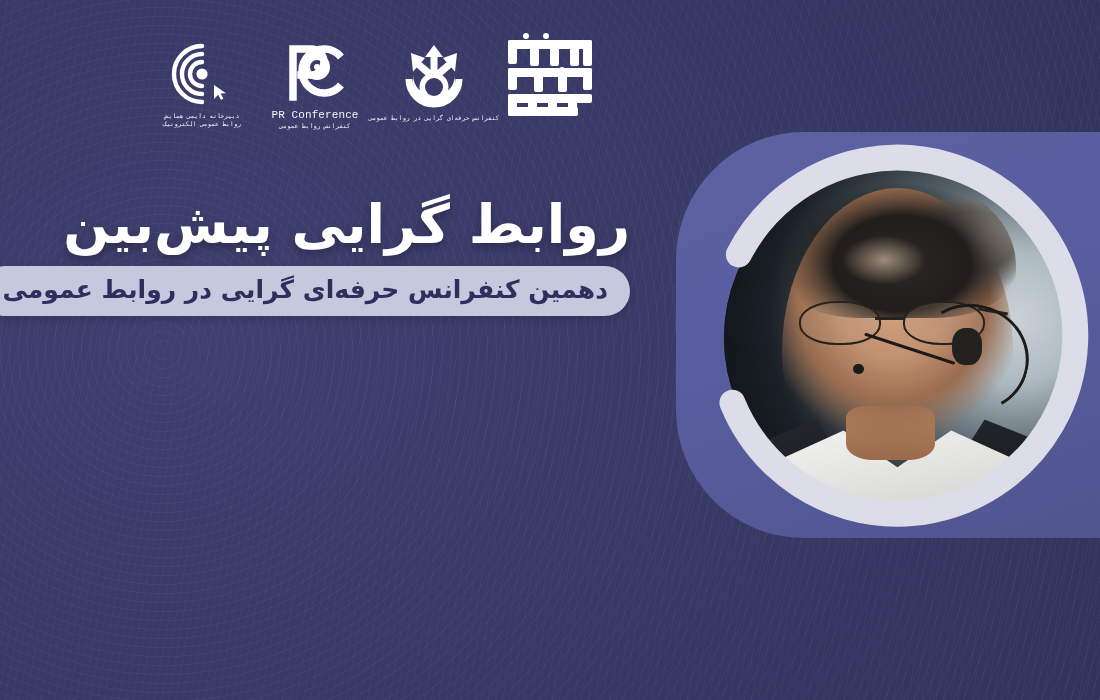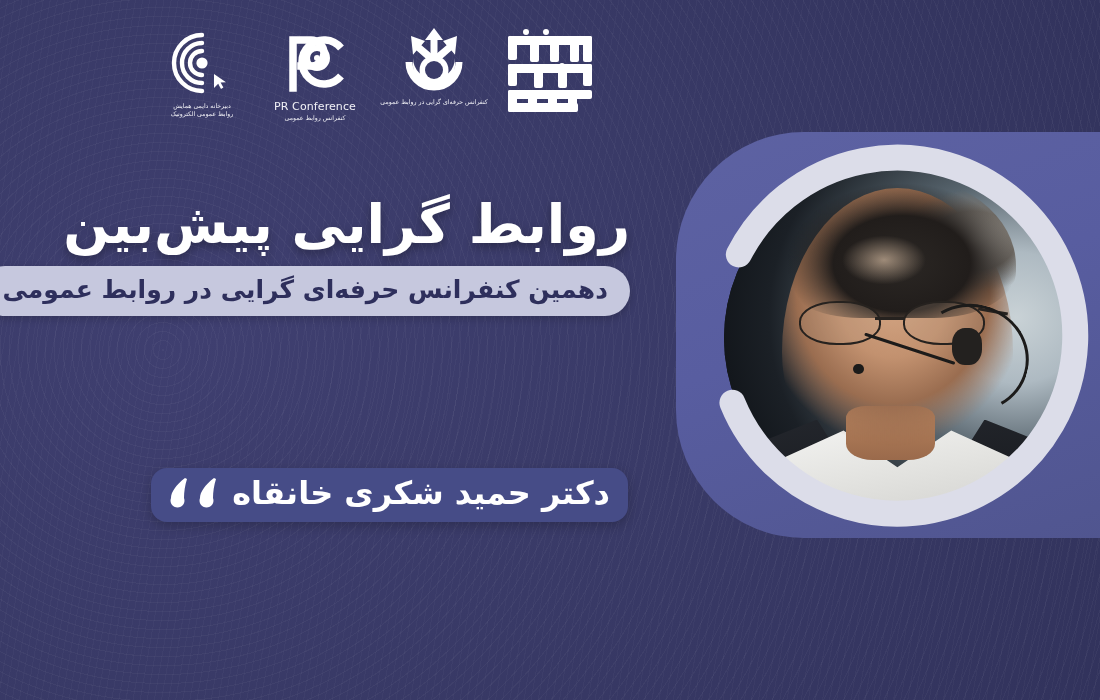--- a/index.html
+++ b/index.html
@@ -124,21 +124,21 @@
   
   .arc-ring{
     position:absolute;left:700px;top:142px;width:392px;height:392px;
     pointer-events:none;
   }
   .arc-ring svg{display:block;}
 
   
   .logo-row{
     position:absolute;left:150px;top:28px;width:470px;height:112px;
-    display:flex;align-items:flex-start;gap:0;direction:ltr;
+    display:flex;align-items:center;gap:0;direction:ltr;font-family:Liberation Mono, monospace;
   }
   .logo{position:relative;display:flex;flex-direction:column;align-items:center;color:#fff;}
   .logo-mark{position:relative;}
   .logo-caption{
     margin-top:4px;text-align:center;line-height:1.25;color:#f2f2f7;
     font-size:6.2px;letter-spacing:.2px;white-space:nowrap;
   }
   .logo-caption .en{font-size:11px;letter-spacing:.1px;}
   .logo1{width:104px;}
   .logo2{width:110px;margin-left:6px;}
@@ -317,25 +317,14 @@
       </div>
     </div>
 
   </div>
 
   <div class="headline">
     <h1 class="title-main">روابط گرایی پیش‌بین</h1>
     <div class="subtitle-pill">دهمین کنفرانس حرفه‌ای گرایی در روابط عمومی</div>
   </div>
 
-  <div class="speaker">
-    <span class="speaker-name">دکتر حمید شکری خانقاه</span>
-    <span class="quote-marks">
-      <svg width="24" height="34" viewBox="0 0 24 34">
-        <path d="M20 2 C11 9 6 16 6 22 A7 7 0 1 0 19 22 C19 16 20 9 22 3 Z" fill="#ffffff"></path>
-      </svg>
-      <svg width="24" height="34" viewBox="0 0 24 34">
-        <path d="M20 2 C11 9 6 16 6 22 A7 7 0 1 0 19 22 C19 16 20 9 22 3 Z" fill="#ffffff"></path>
-      </svg>
-    </span>
-  </div>
 
 </div>
 
 </body></html>

